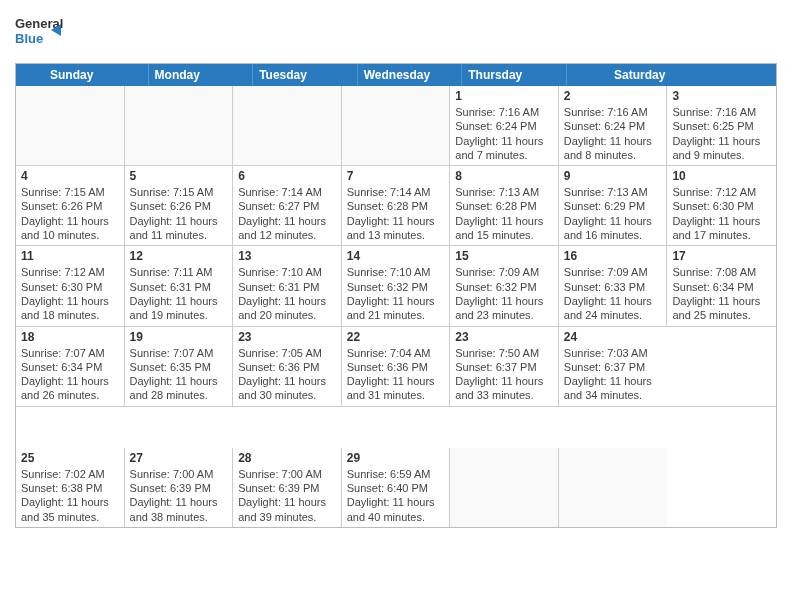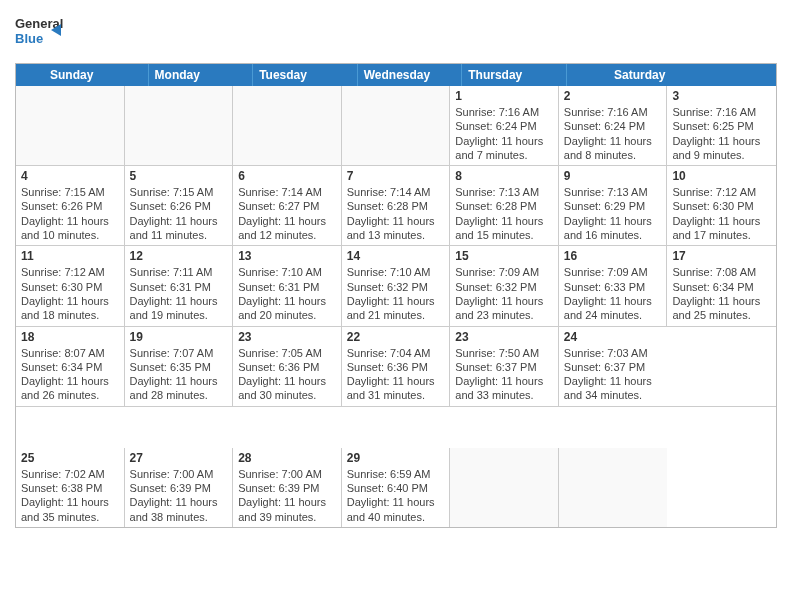--- a/index.html
+++ b/index.html
@@ -233,21 +233,21 @@
           <div class="cal-cell">
             <div class="day-number">17</div>
             <div class="day-info">Sunrise: 7:08 AM
 Sunset: 6:34 PM
 Daylight: 11 hours and 25 minutes.</div>
           </div>
         </div>
         <div class="cal-row">
           <div class="cal-cell">
             <div class="day-number">18</div>
-            <div class="day-info">Sunrise: 8:07 AM
+            <div class="day-info">Sunrise: 7:07 AM
 Sunset: 6:34 PM
 Daylight: 11 hours and 26 minutes.</div>
           </div>
           <div class="cal-cell">
             <div class="day-number">19</div>
             <div class="day-info">Sunrise: 7:07 AM
 Sunset: 6:35 PM
 Daylight: 11 hours and 28 minutes.</div>
           </div>
           <div class="cal-cell">

